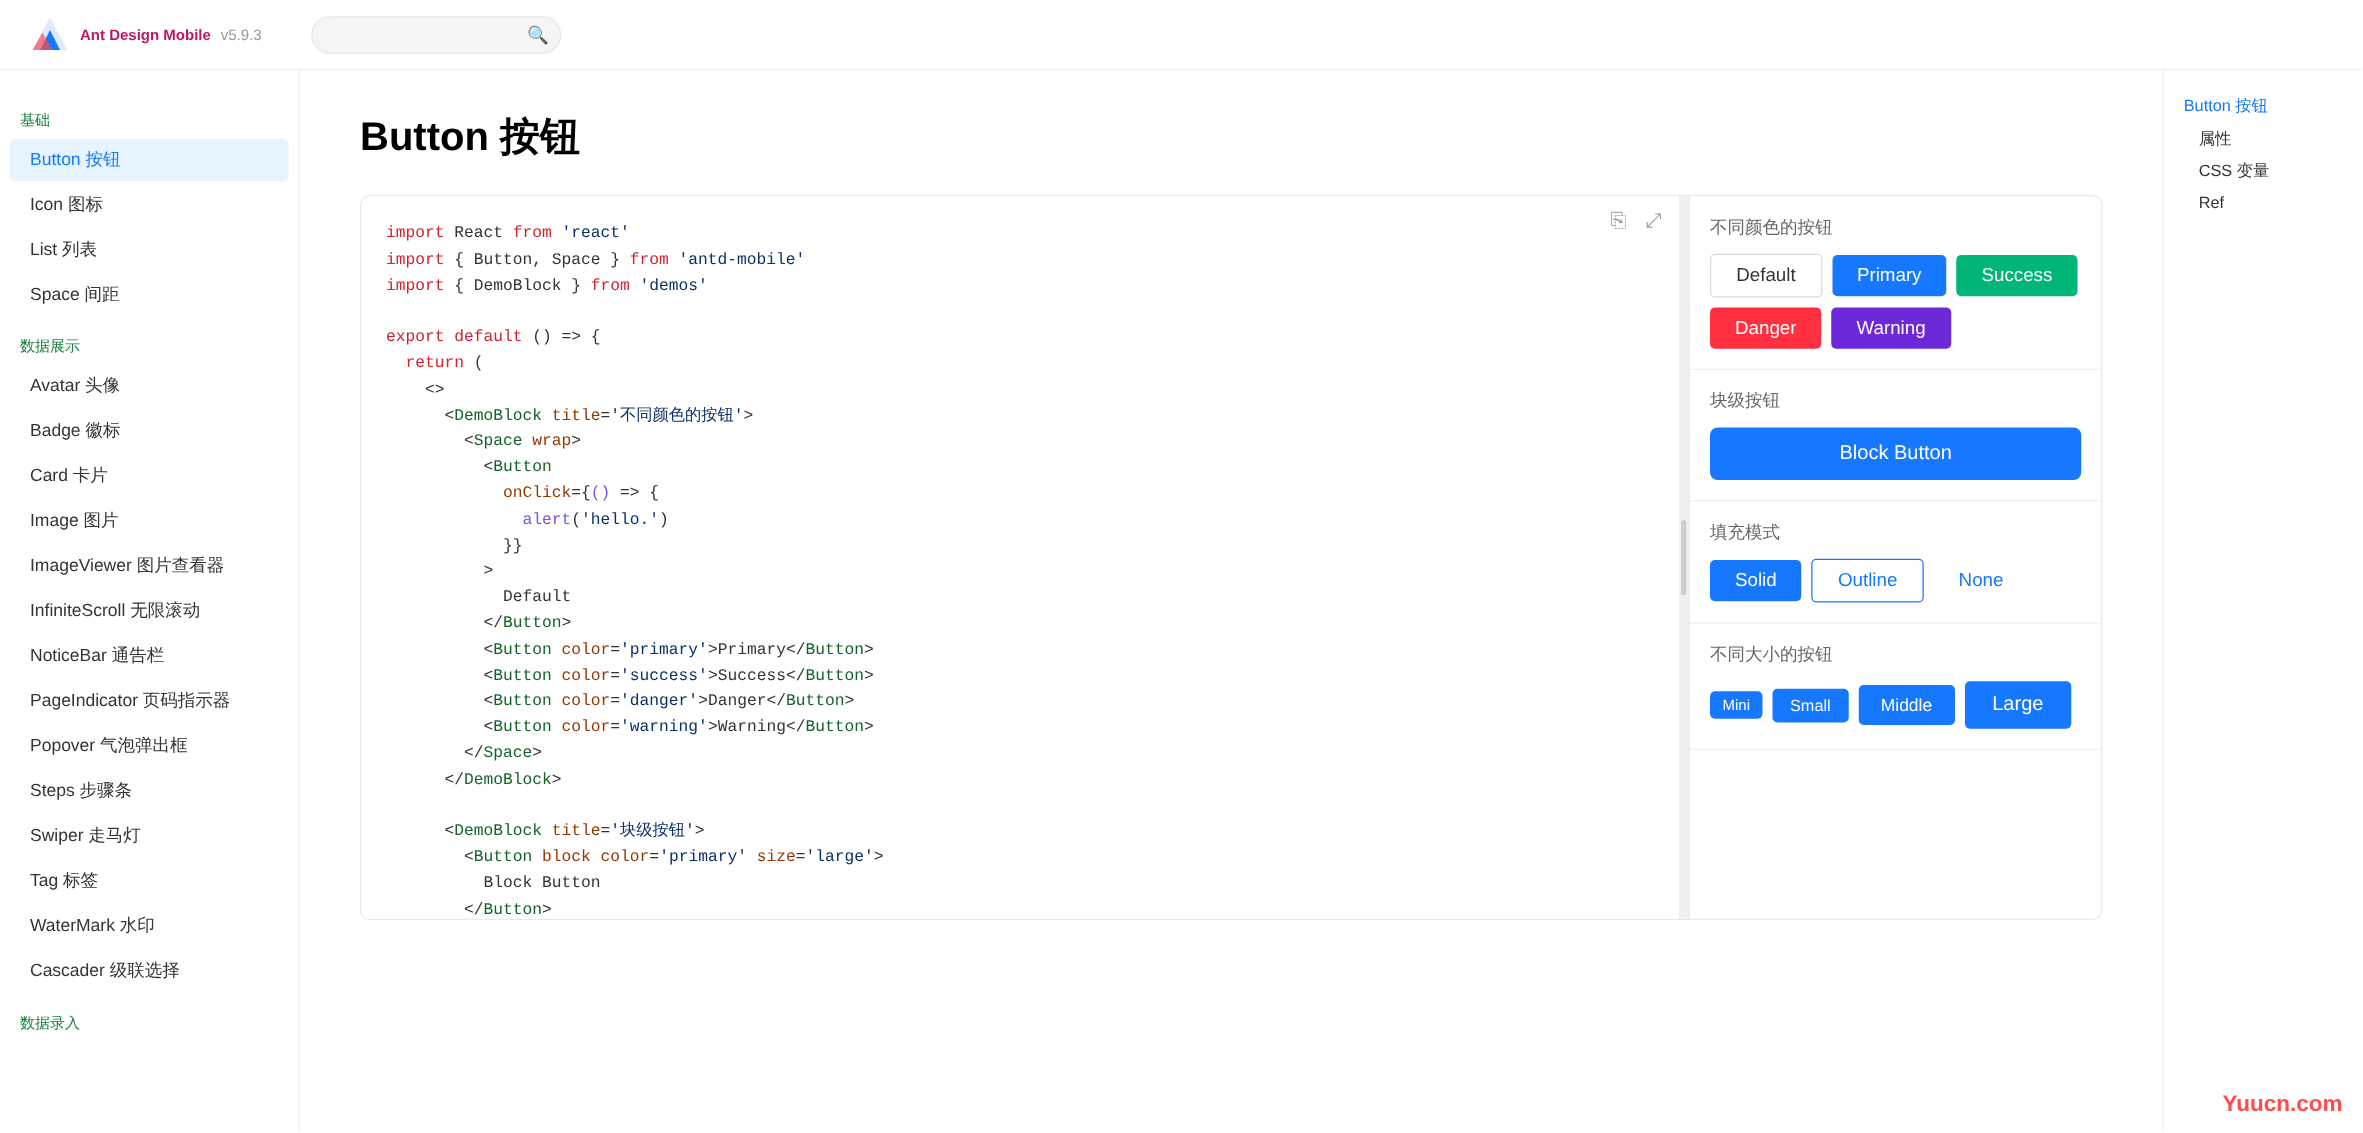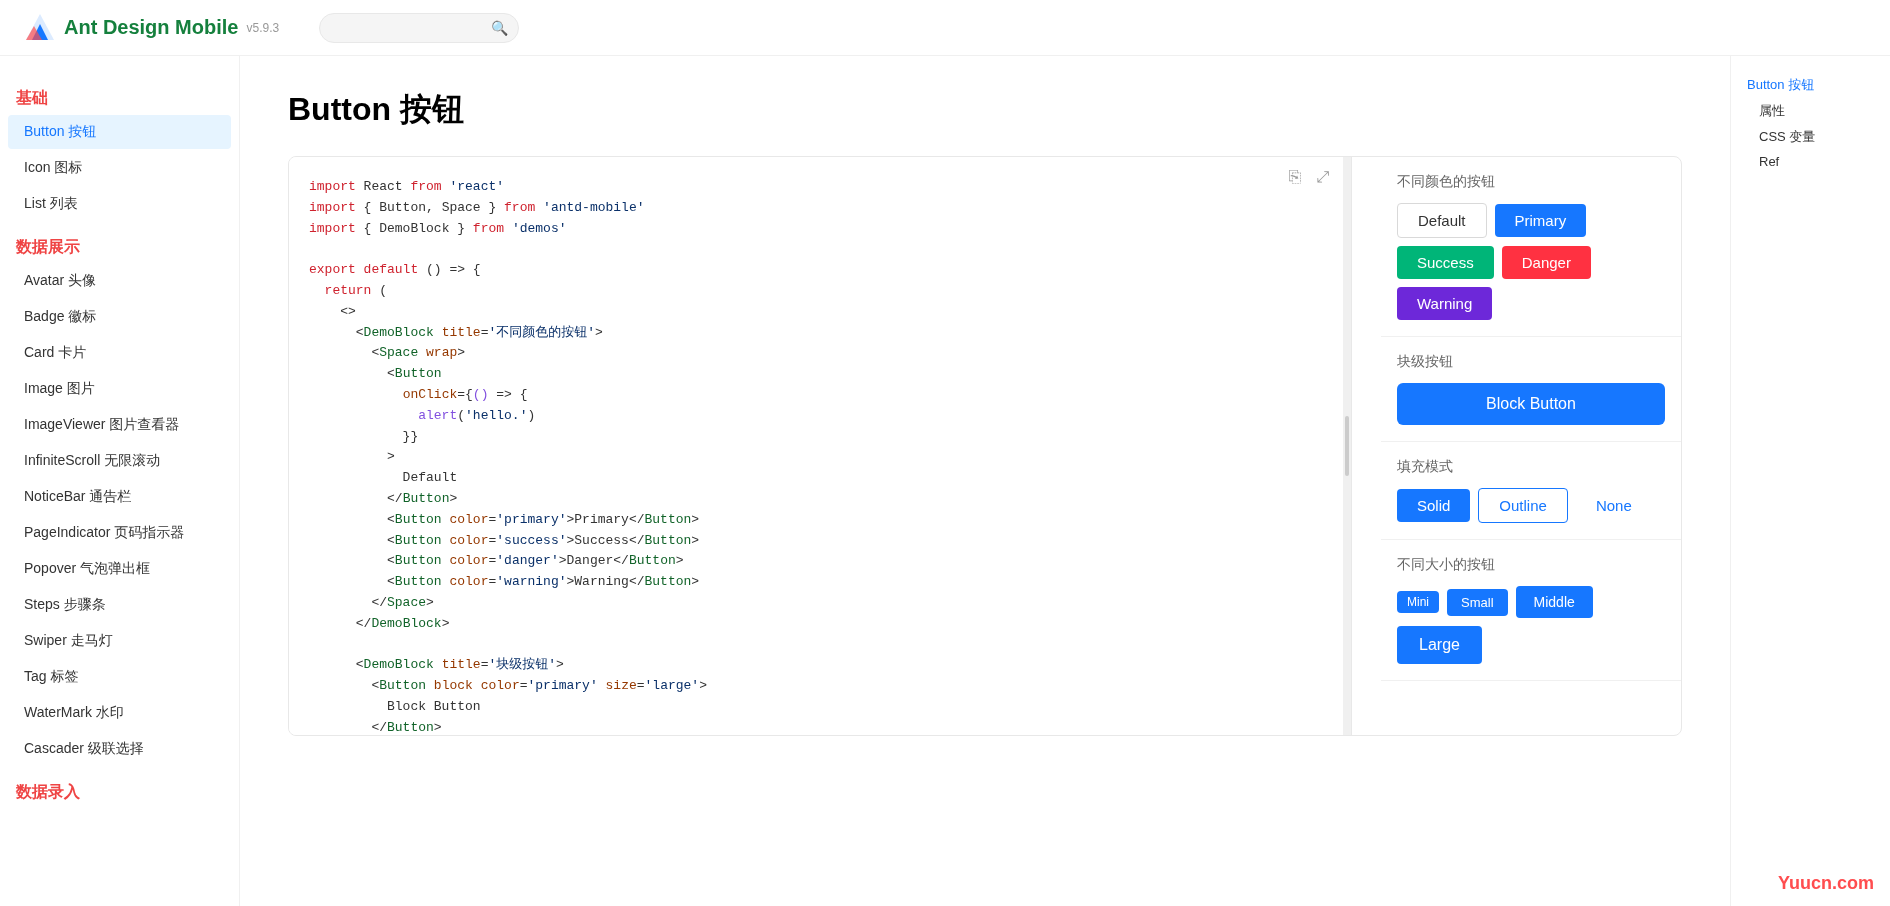--- a/index.html
+++ b/index.html
@@ -21,23 +21,23 @@
       display: flex;
       align-items: center;
       gap: 8px;
       margin-right: 40px;
     }
     .logo-icon {
       width: 32px;
       height: 32px;
     }
     .logo-text {
-      font-size: 20px;
+      font-size: 12px;
       font-weight: 600;
-      color: #15803d;
+      color: #be185d;
     }
     .version-badge {
       font-size: 12px;
       color: #999;
     }
     .search-bar {
       flex: 0 0 200px;
       margin-right: auto;
       position: relative;
     }
@@ -91,23 +91,23 @@
 
     
     .sidebar {
       width: 240px;
       flex-shrink: 0;
       border-right: 1px solid #f0f0f0;
       overflow-y: auto;
       padding: 16px 0;
     }
     .sidebar-section-title {
-      font-size: 16px;
-      font-weight: 700;
-      color: #ef4444;
+      font-size: 12px;
+      font-weight: 400;
+      color: #15803d;
       padding: 8px 16px 4px;
       margin-top: 8px;
     }
     .sidebar-item {
       padding: 8px 16px;
       cursor: pointer;
       font-size: 14px;
       color: #333;
       border-radius: 4px;
       margin: 2px 8px;
@@ -181,21 +181,20 @@
     
     .preview-panel {
       width: 330px;
       flex-shrink: 0;
       border-left: 1px solid #e8e8e8;
       overflow-y: auto;
     }
     .preview-section {
       padding: 16px;
       border-bottom: 1px solid #f0f0f0;
-      margin-left: 29px;
     }
     .preview-section-title {
       font-size: 14px;
       color: #666;
       margin-bottom: 12px;
     }
     .preview-buttons {
       display: flex;
       flex-wrap: wrap;
       gap: 8px;
@@ -316,20 +315,21 @@
   </div>
 </header>
 
 <div class="layout">
 
   <aside class="sidebar">
     <div class="sidebar-section-title">基础</div>
     <div class="sidebar-item active">Button 按钮</div>
     <div class="sidebar-item">Icon 图标</div>
     <div class="sidebar-item">List 列表</div>
+    <div class="sidebar-item">Space 间距</div>
 
     <div class="sidebar-section-title">数据展示</div>
     <div class="sidebar-item">Avatar 头像</div>
     <div class="sidebar-item">Badge 徽标</div>
     <div class="sidebar-item">Card 卡片</div>
     <div class="sidebar-item">Image 图片</div>
     <div class="sidebar-item">ImageViewer 图片查看器</div>
     <div class="sidebar-item">InfiniteScroll 无限滚动</div>
     <div class="sidebar-item">NoticeBar 通告栏</div>
     <div class="sidebar-item">PageIndicator 页码指示器</div>

